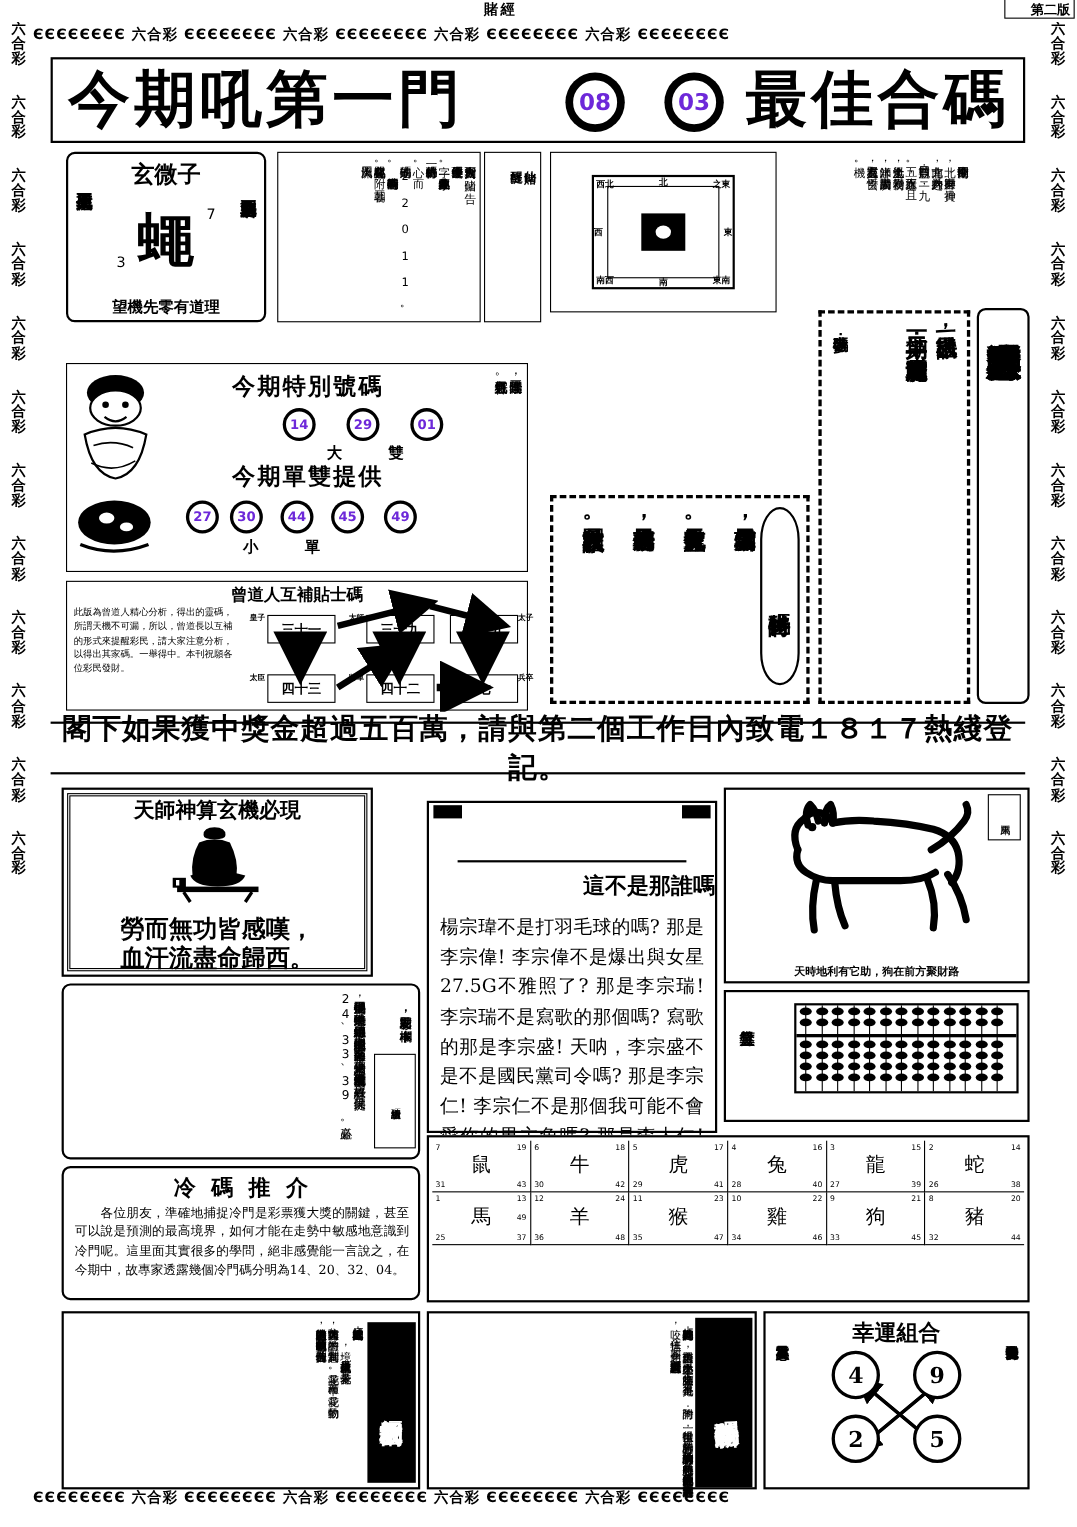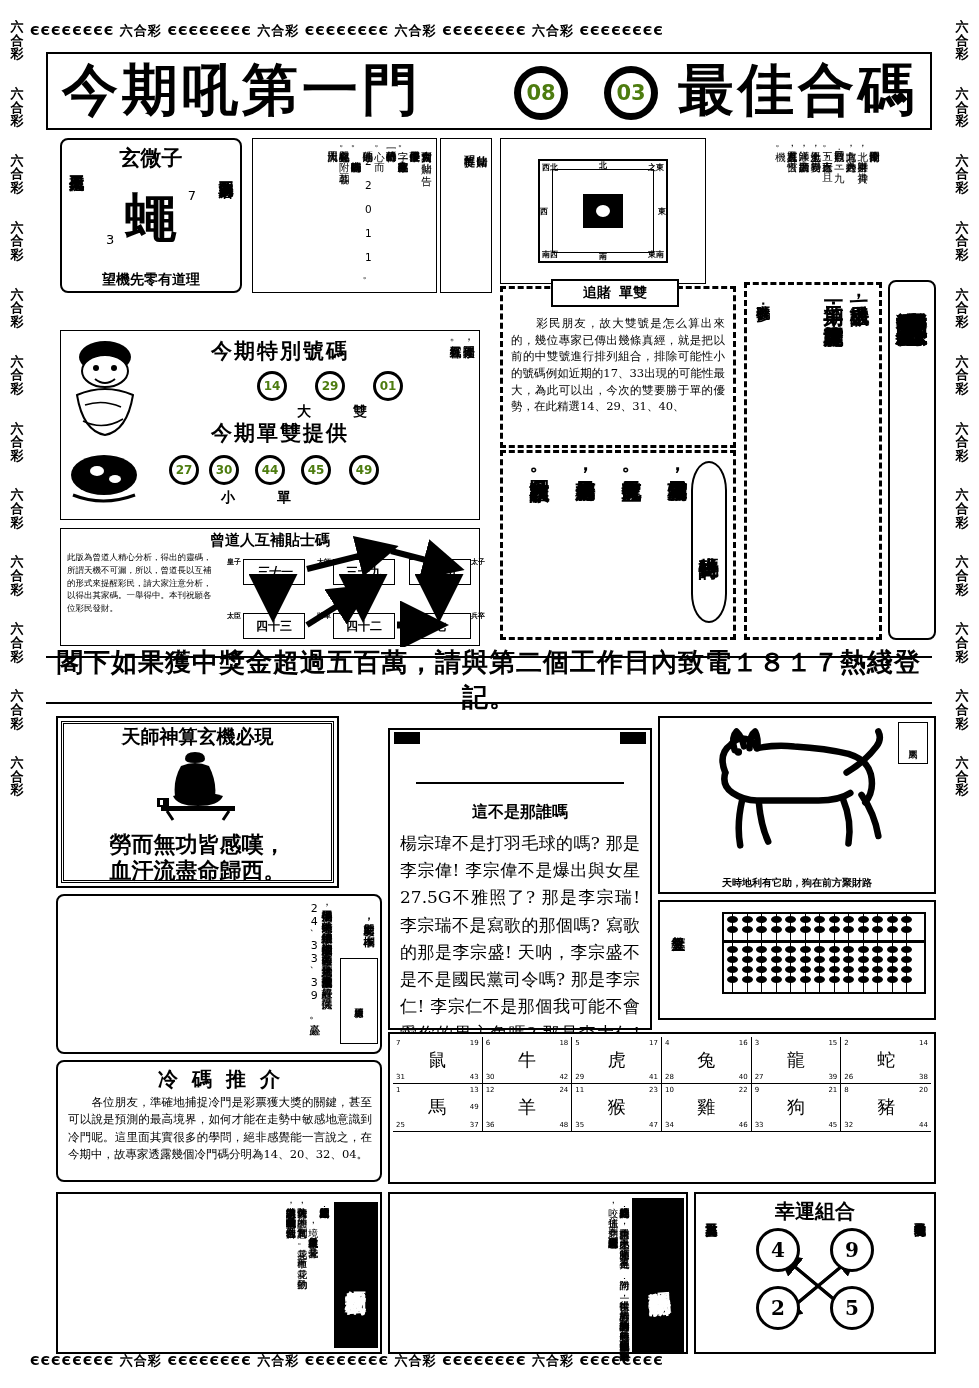--- a/index.html
+++ b/index.html
@@ -40,21 +40,21 @@
             font-family:"DejaVu Serif","Liberation Serif",serif;font-weight:bold;
             font-size:56px;letter-spacing:4px;white-space:nowrap;}
   #mast-left{left:14px;}
   #mast-right{left:630px;}
   .ball{
     display:inline-block;border-radius:50%;background:#000;color:#fff;
     text-align:center;font-weight:bold;position:relative;
   }
   .ball i{
     position:absolute;left:50%;top:50%;transform:translate(-50%,-50%);
-    background:#fff;color:#4d7c0f;border-radius:50%;display:flex;
+    background:#fff;color:#6d28d9;border-radius:50%;display:flex;
     align-items:center;justify-content:center;font-style:normal;
   }
   .mast-ball{position:absolute;top:12px;width:54px;height:54px;font-size:0;}
   .mast-ball i{width:40px;height:40px;font-size:21px;border:2px solid #000;}
   #mb1{left:466px;}
   #mb2{left:556px;text-align:right;}
 
   
   .vt{writing-mode:vertical-rl;text-orientation:upright;line-height:1.12;white-space:pre-line;}
   .b{font-weight:bold;}
@@ -187,21 +187,21 @@
   #lm-title{position:absolute;left:0;right:0;top:4px;text-align:center;font-size:20px;font-weight:bold;
             letter-spacing:14px;text-indent:14px;font-family:"DejaVu Serif","Liberation Serif",serif;}
   #lm-body{position:absolute;left:10px;right:8px;top:32px;font-size:11.5px;line-height:1.5;text-align:justify;
            font-family:"DejaVu Serif","Liberation Serif",serif;}
 
   
   #p-yixiao{left:388px;top:728px;width:264px;height:302px;}
   #yx-title{position:absolute;left:0;right:0;top:6px;text-align:center;font-size:31px;font-weight:bold;
             font-family:"DejaVu Serif","Liberation Serif",serif;letter-spacing:4px;}
   #yx-rule{position:absolute;left:26px;right:26px;top:52px;border-bottom:2px solid #000;}
-  #yx-sub{position:absolute;left:0;right:0;top:72px;text-align:center;font-size:16px;font-weight:bold;
+  #yx-sub{position:absolute;left:0;right:0;top:62px;text-align:right;font-size:20px;font-weight:bold;
           font-family:"DejaVu Serif","Liberation Serif",serif;}
   #yx-body{position:absolute;left:10px;right:10px;top:100px;font-size:17px;line-height:1.6;text-align:justify;
            font-family:"DejaVu Serif","Liberation Serif",serif;}
   .corner{position:absolute;width:26px;height:12px;background:#000;}
   #yx-c1{left:4px;top:2px;} #yx-c2{right:4px;top:2px;}
 
   
   #p-horse{left:658px;top:716px;width:278px;height:178px;}
   #horse-cap{position:absolute;left:0;right:0;bottom:2px;text-align:center;font-size:10px;font-weight:bold;}
   #horse-stamp{position:absolute;right:6px;top:4px;width:28px;height:40px;border:1px solid #000;
@@ -253,20 +253,25 @@
   #lb-tl{left:60px;top:34px;} #lb-tr{right:60px;top:34px;}
   #lb-bl{left:60px;bottom:22px;} #lb-br{right:60px;bottom:22px;}
   #lk-left{position:absolute;left:8px;top:20px;height:132px;font-size:12px;font-weight:bold;}
   #lk-right{position:absolute;right:8px;top:20px;height:132px;font-size:12px;font-weight:bold;}
 </style>
 </head>
 <body>
 
 <div class="page">
 
+  <div class="top-strip">
+    <div class="top-title">賭經</div>
+    <div class="edition-box"></div>
+    <div class="edition">第二版</div>
+  </div>
 
   <div class="band top">ЄЄЄЄЄЄЄЄ 六合彩 ЄЄЄЄЄЄЄЄ 六合彩 ЄЄЄЄЄЄЄЄ 六合彩 ЄЄЄЄЄЄЄЄ 六合彩 ЄЄЄЄЄЄЄЄ</div>
   <div class="band bot">ЄЄЄЄЄЄЄЄ 六合彩 ЄЄЄЄЄЄЄЄ 六合彩 ЄЄЄЄЄЄЄЄ 六合彩 ЄЄЄЄЄЄЄЄ 六合彩 ЄЄЄЄЄЄЄЄ</div>
 
   <div class="rail left" id="rail-left">
       <div>
         <span>六</span>
         <span>合</span>
         <span>彩</span>
       </div>
@@ -547,21 +552,21 @@
 
     <div class="vt" id="sp-note">三陽開泰逢佳景，
 五色祥雲好氣氛。</div>
   </div>
 
   <div class="box thin" id="p-flow">
     <div id="flow-title">曾道人互補貼士碼</div>
     <div id="flow-text">此版為曾道人精心分析，得出的靈碼，所謂天機不可漏，所以，曾道長以互補的形式來提醒彩民，請大家注意分析，以得出其家碼。一舉得中。本刊祝願各位彩民發財。</div>
 
     <div class="frole" style="left:166px;top:30px;">皇子</div>
-    <div class="fnode" style="left:182px;top:30px;font-style:italic;">三十一</div>
+    <div class="fnode" style="left:182px;top:30px;">三十一</div>
 
     <div class="frole" style="left:256px;top:30px;">太師</div>
     <div class="fnode" style="left:272px;top:30px;">三十九</div>
 
     <div class="fnode" style="left:348px;top:30px;">二十五</div>
     <div class="frole" style="left:410px;top:30px;">太子</div>
 
     <div class="frole" style="left:166px;top:84px;">太臣</div>
     <div class="fnode" style="left:182px;top:84px;">四十三</div>
 
@@ -580,27 +585,20 @@
       <line x1="212" y1="58" x2="212" y2="80" stroke="#000" stroke-width="7" marker-end="url(#ah)"></line>
       <line x1="246" y1="40" x2="326" y2="20" stroke="#000" stroke-width="6" marker-end="url(#ah)"></line>
       <line x1="330" y1="22" x2="392" y2="38" stroke="#000" stroke-width="6" marker-end="url(#ah)"></line>
       <line x1="246" y1="96" x2="300" y2="62" stroke="#000" stroke-width="6" marker-end="url(#ah)"></line>
       <line x1="302" y1="58" x2="302" y2="80" stroke="#000" stroke-width="7" marker-end="url(#ah)"></line>
       <line x1="336" y1="96" x2="374" y2="96" stroke="#000" stroke-width="7" marker-end="url(#ah)"></line>
       <line x1="378" y1="58" x2="378" y2="80" stroke="#000" stroke-width="7" marker-end="url(#ah)"></line>
     </svg>
   </div>
 
-  <div class="box dash" id="p-analysis">
-    <div id="anal-badge">
-      <span>追賭</span>
-      <span>單雙</span>
-    </div>
-    <div id="anal-body">　　彩民朋友，故大雙號是怎么算出來的，幾位專家已傳出幾條真經，就是把以前的中雙號進行排列組合，排除可能性小的號碼例如近期的17、33出現的可能性最大，為此可以出，今次的雙要勝于單的優勢，在此精選14、29、31、40、</div>
-  </div>
 
   <div class="box dash" id="p-poem">
     <div id="poem-badge">
       <span class="vt">生肖特碼詩</span>
     </div>
     <div class="vt poem-line" id="pl1">萬里烟雲朝雪界，</div>
     <div class="vt poem-line" id="pl2">九天龍像有鳳宜。</div>
     <div class="vt poem-line" id="pl3">何處春朝風景好，</div>
     <div class="vt poem-line" id="pl4">誰家秋波夜月圓。</div>
   </div>

